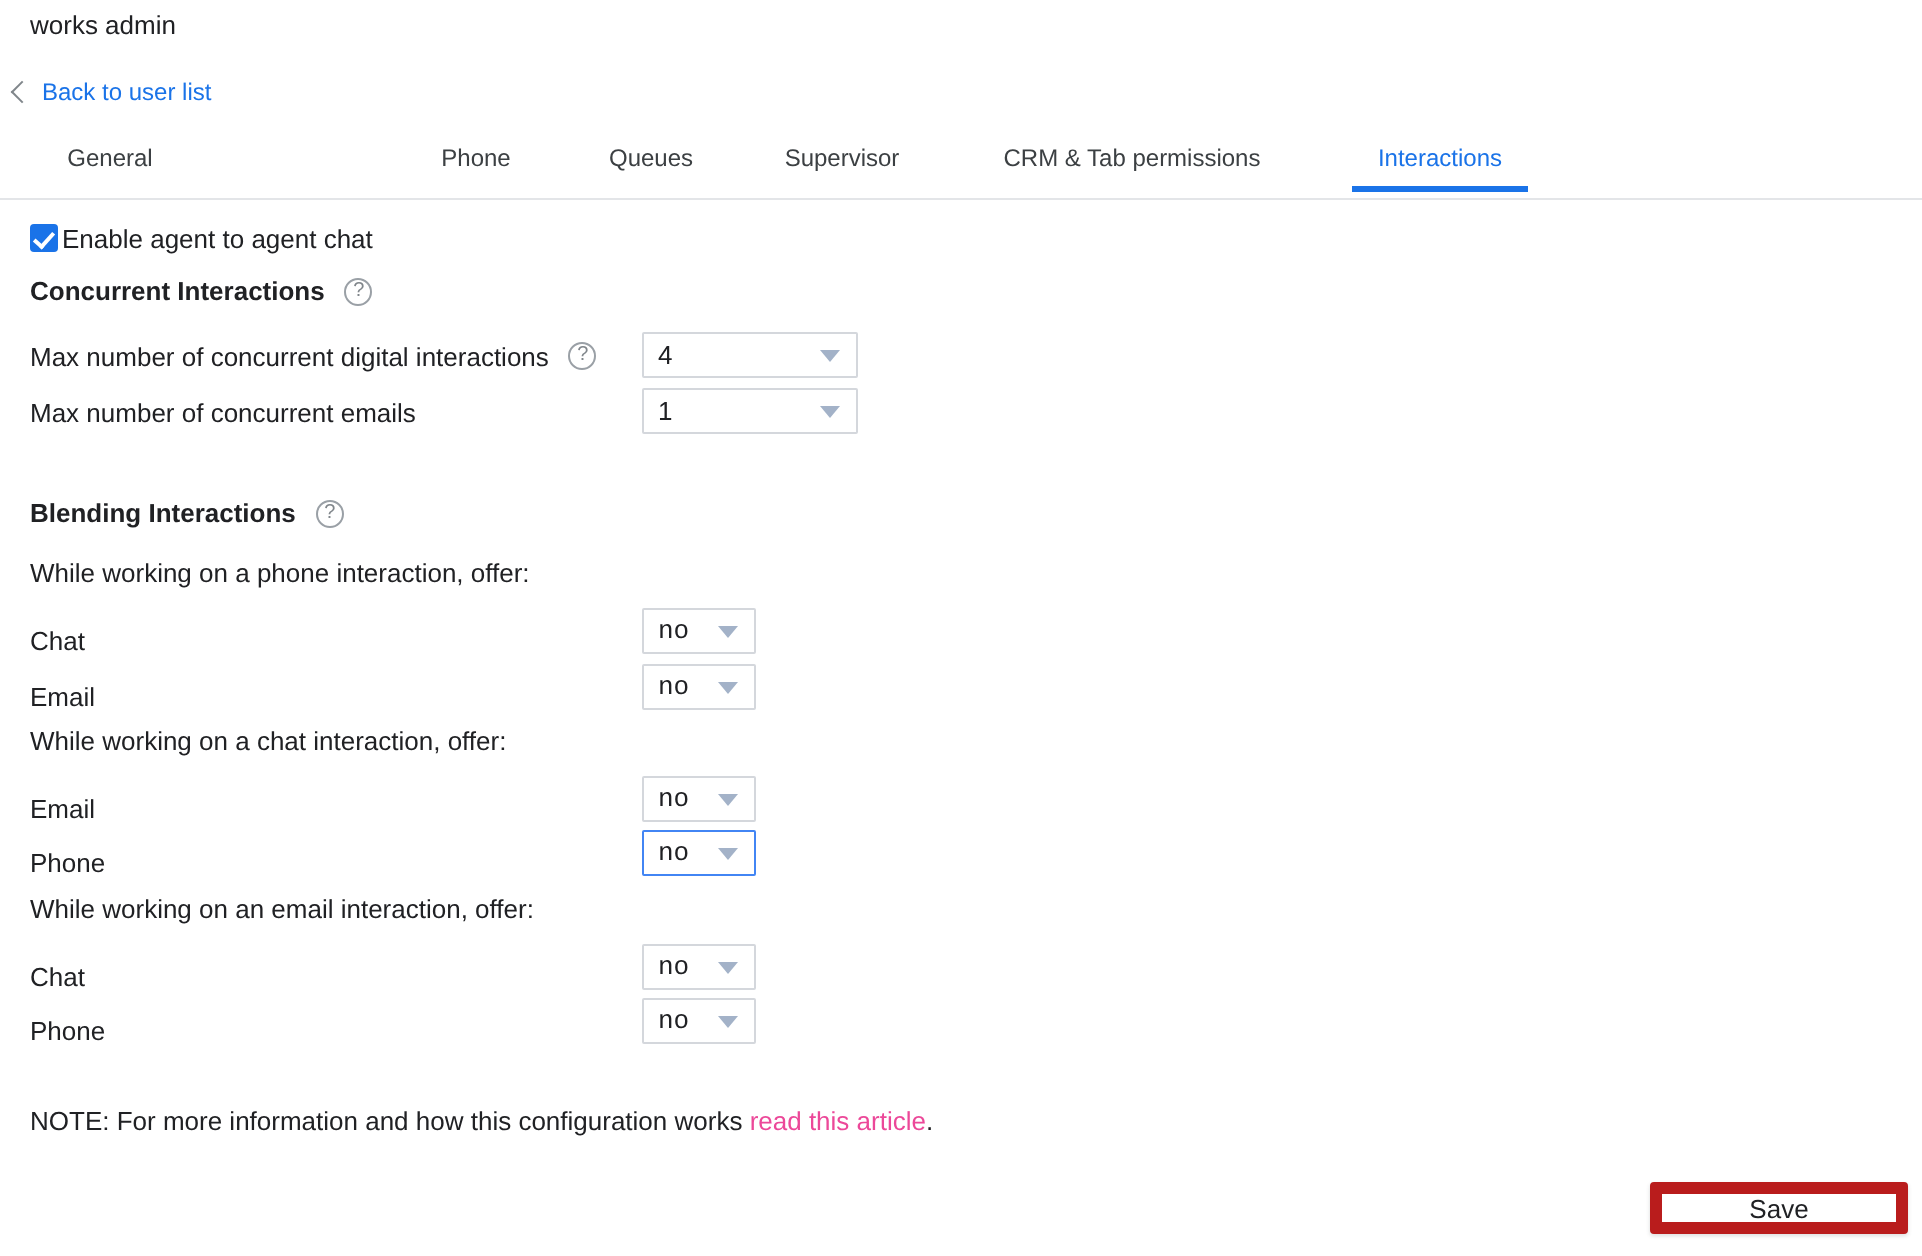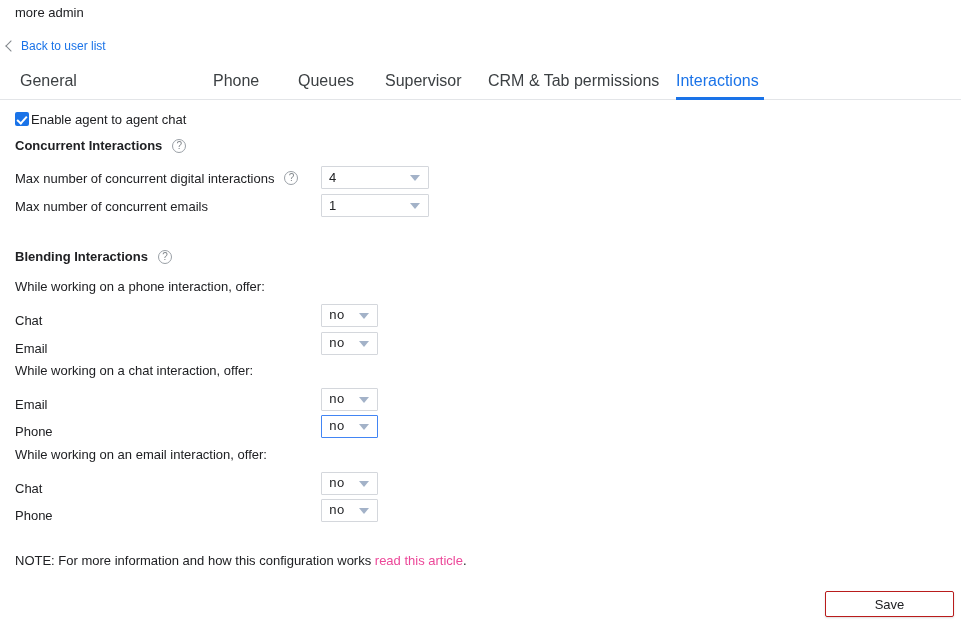--- a/index.html
+++ b/index.html
@@ -66,26 +66,26 @@
     position: absolute;
     left: 0;
     top: 68px;
     width: 961px;
     height: 32px;
     border-bottom: 1px solid #e3e5e8;
     display: flex;
     align-items: flex-start;
   }
   .tab {
-    font-size: 16px;
+    font-size: 12px;
     color: #3c4043;
     padding: 4px 0 9px 0;
     margin: 0;
     cursor: pointer;
-    text-align: left;
+    text-align: center;
     position: relative;
     white-space: nowrap;
   }
   .tab.active {
     color: #1a73e8;
   }
   .tab.active::after {
     content: "";
     position: absolute;
     left: 0;
@@ -230,34 +230,34 @@
   }
 
   
   .save-btn {
     position: absolute;
     left: 825px;
     top: 591px;
     width: 129px;
     height: 26px;
     background: #ffffff;
-    border: 1px solid #b91c1c;
+    border: 6px solid #b91c1c;
     border-radius: 2px;
     box-shadow: 0 1px 2px rgba(60,64,67,0.18);
     font-family: "Liberation Sans", sans-serif;
     font-size: 13px;
     color: #202124;
     cursor: pointer;
     padding: 0;
   }
 </style>
 </head>
 <body>
 
-<div class="user-name">more admin</div>
+<div class="user-name">works admin</div>
 
 <div class="back-row">
   <span class="chevron-left"></span>
   <span class="back-link">Back to user list</span>
 </div>
 
 <div class="tabs" id="tab-bar">
     <div class="tab" style="position: absolute; left: 20px; width: 70px;">General</div>
     <div class="tab" style="position: absolute; left: 213px; width: 50px;">Phone</div>
     <div class="tab" style="position: absolute; left: 298px; width: 55px;">Queues</div>

